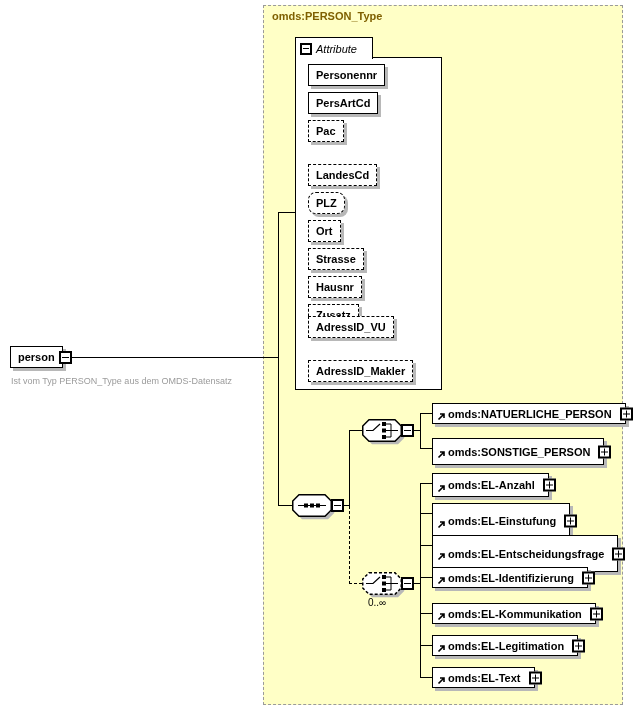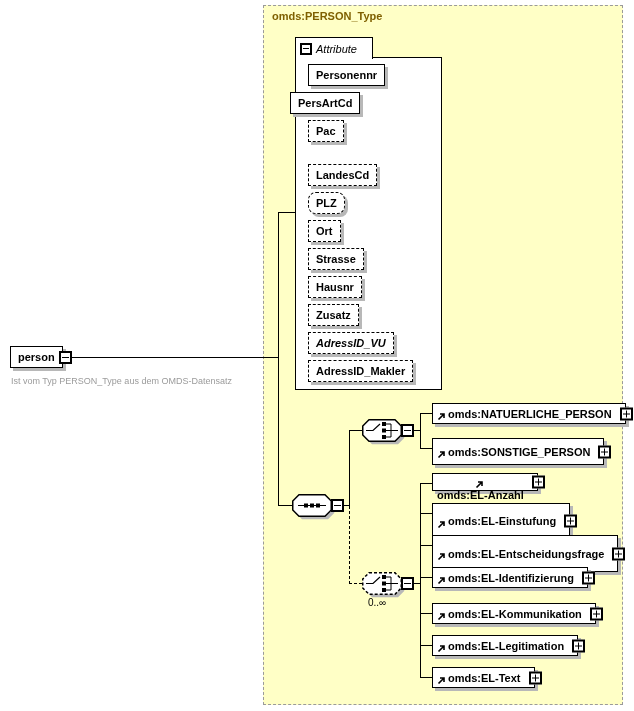--- a/index.html
+++ b/index.html
@@ -94,21 +94,21 @@
   <div class="attr-tab">
     <span class="toggle tab-toggle">
         <span class="h"></span>
       </span>
     <span class="tab-label">Attribute</span>
   </div>
 
   <div class="node z2" style="left:308px;top:64px;">
       <span>Personennr</span>
     </div>
-  <div class="node z2" style="left:290px;top:92px;">
+  <div class="node z2" style="left:308px;top:92px;">
       <span>PersArtCd</span>
     </div>
   <div class="node optional z2" style="left:308px;top:120px;">
       <span>Pac</span>
     </div>
   <div class="attr-note" style="left:309px;top:146px;">Postzertifizierter Adress Code</div>
   <div class="node optional z2" style="left:308px;top:164px;">
       <span>LandesCd</span>
     </div>
   <div class="node optional z2" style="left:308px;top:192px;border-radius:8px;">
@@ -119,21 +119,21 @@
     </div>
   <div class="node optional z2" style="left:308px;top:248px;">
       <span>Strasse</span>
     </div>
   <div class="node optional z2" style="left:308px;top:276px;">
       <span>Hausnr</span>
     </div>
   <div class="node optional z2" style="left:308px;top:304px;">
       <span>Zusatz</span>
     </div>
-  <div class="node optional z2" style="left:308px;top:332px;font-style:italic;">
+  <div class="node optional z2" style="left:308px;top:316px;">
       <span>AdressID_VU</span>
     </div>
   <div class="node optional z2" style="left:308px;top:360px;">
       <span>AdressID_Makler</span>
     </div>
 
   <div class="connector z2" style="left:292px;top:494px;">
     <svg width="46" height="29">
       <polygon points="10,3.75 36,3.75 42.25,10 42.25,19 36,25.25 10,25.25 3.75,19 3.75,10" fill="#b8b8b8" stroke="none"></polygon>
       <polygon points="7,0.75 33,0.75 39.25,7 39.25,16 33,22.25 7,22.25 0.75,16 0.75,7" fill="#ffffff" stroke="#000" stroke-width="1.5"></polygon>
@@ -192,21 +192,21 @@
     <svg class="ref-arrow" width="9" height="9">
         <path d="M1.5 7.5 L6.5 2.5 M3 2 H7 V6" fill="none" stroke="#000" stroke-width="1.6"></path>
       </svg>
     <span>omds:SONSTIGE_PERSON</span>
     <span class="toggle edge-toggle">
         <span class="h"></span>
         <span class="v"></span>
       </span>
   </div>
 
-  <div class="node element z2" style="left:432px;top:473px;height:18px;flex-direction:column;">
+  <div class="node element z2" style="left:432px;top:473px;height:24px;">
     <svg class="ref-arrow" width="9" height="9">
         <path d="M1.5 7.5 L6.5 2.5 M3 2 H7 V6" fill="none" stroke="#000" stroke-width="1.6"></path>
       </svg>
     <span>omds:EL-Anzahl</span>
     <span class="toggle edge-toggle">
         <span class="h"></span>
         <span class="v"></span>
       </span>
   </div>
   <div class="node element z2" style="left:432px;top:503px;height:36px;">

